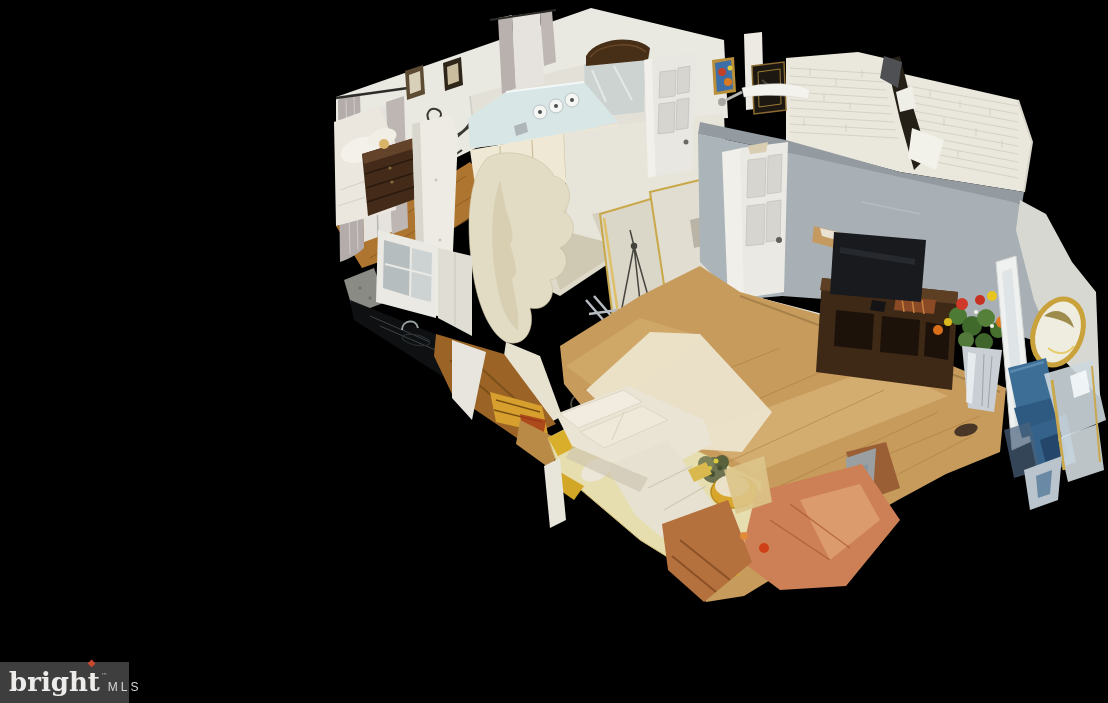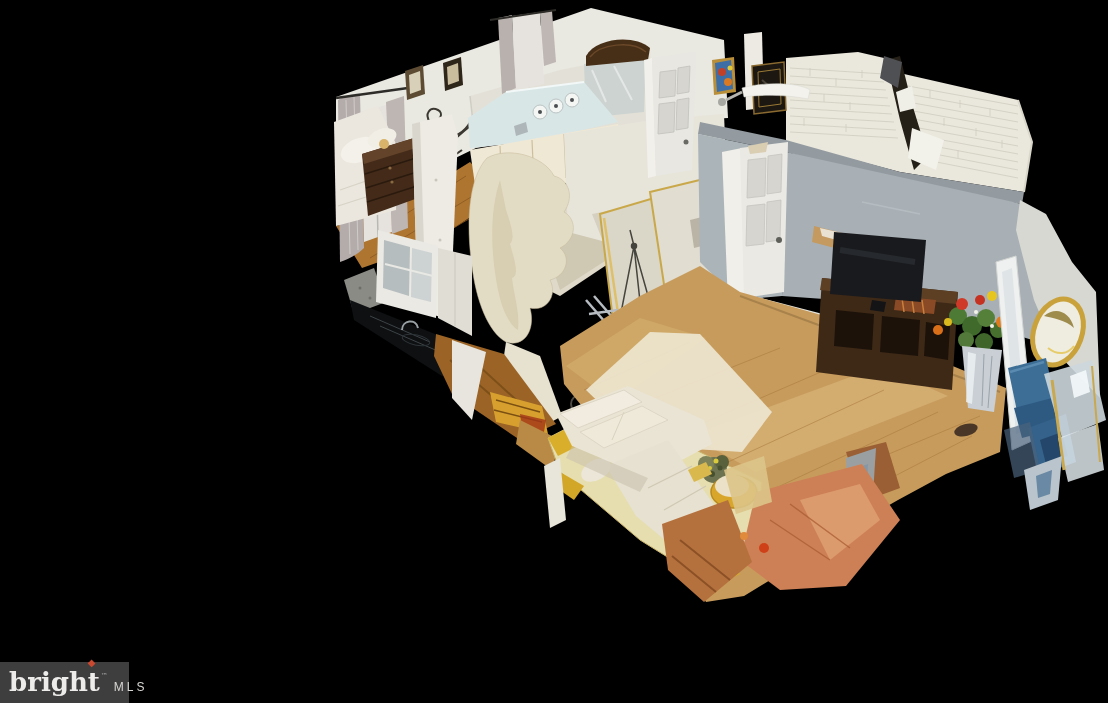--- a/index.html
+++ b/index.html
@@ -9,21 +9,21 @@
   
   .wm{position:absolute;left:0;bottom:0;width:129px;height:41px;background:#3e3e3e;
       display:flex;align-items:baseline;padding:2px 8px 0 9px;box-sizing:border-box;z-index:5;}
   .wm .brand{font-family:"DejaVu Serif",serif;font-weight:bold;font-size:26px;
              color:#edecea;letter-spacing:0px;line-height:36px;}
   .wm .tlast{position:relative;display:inline-block;}
   .wm .flame{position:absolute;top:-6px;left:0px;font-size:10px;line-height:10px;
              font-family:"DejaVu Sans",sans-serif;}
   .wm .tm{font-size:7px;color:#a9a8a5;position:relative;top:-13px;margin-left:1px;
           font-family:"DejaVu Sans",sans-serif;}
-  .wm .mls{font-size:12px;color:#d8d7d4;letter-spacing:3px;margin-left:6px;
+  .wm .mls{font-size:12px;color:#d8d7d4;letter-spacing:3px;
            font-family:"Liberation Sans",sans-serif;}
 </style>
 </head>
 <body>
 
 <div class="stage">
   <svg class="scene" viewBox="0 0 1108 703" width="1108" height="703" xmlns="http://www.w3.org/2000/svg">
 
     <rect x="0" y="0" width="1108" height="703" fill="#000000"></rect>
 

